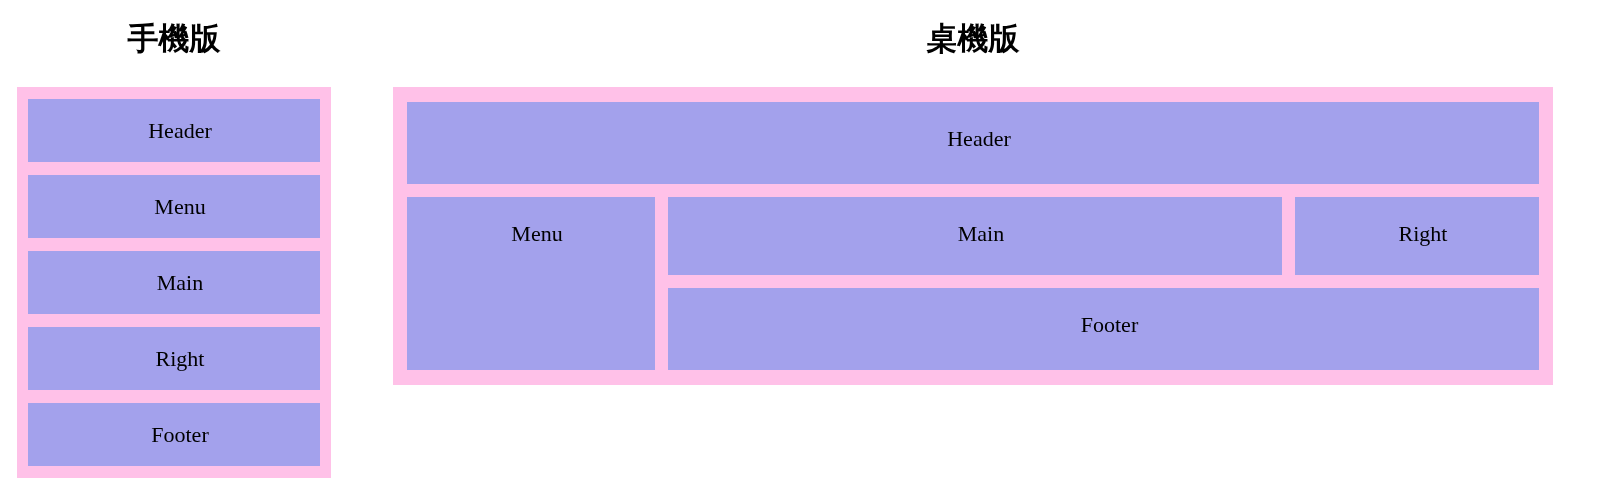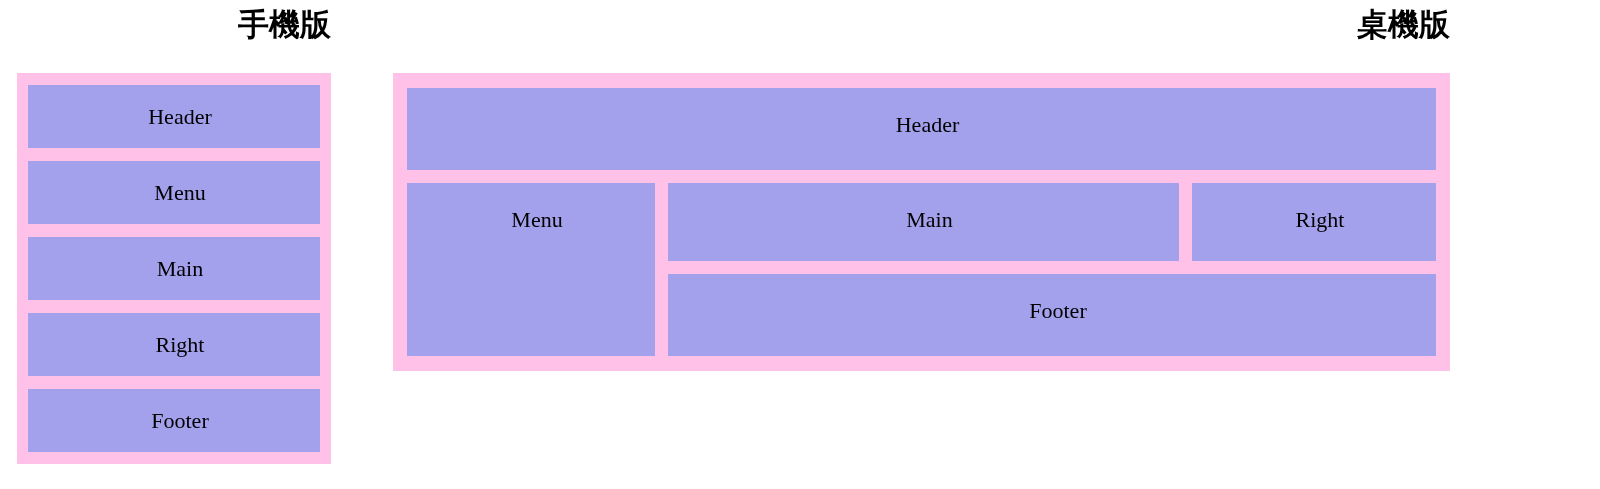--- a/index.html
+++ b/index.html
@@ -17,28 +17,28 @@
   .panel {
     position: absolute;
     top: 0;
   }
   .panel-mobile {
     left: 17px;
     width: 314px;
   }
   .panel-desktop {
     left: 393px;
-    width: 1057px;
+    width: 1160px;
   }
   .panel-title {
-    text-align: right;
+    text-align: center;
     font-weight: bold;
     font-size: 31px;
     line-height: 38px;
-    padding-top: 6px;
+    padding-top: 20px;
     height: 38px;
     color: var(--title-text, #000000);
   }
   .container {
     background: var(--panel-bg, #ffc1e8);
     margin-top: 29px;
     box-sizing: border-box;
   }
   .box {
     background: var(--box-bg, #a3a1ec);

